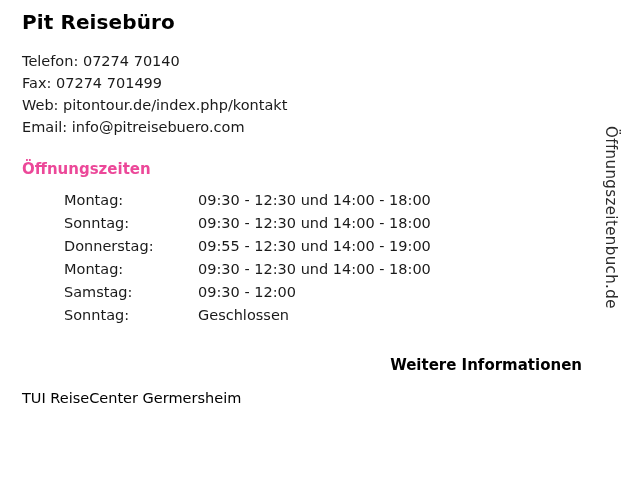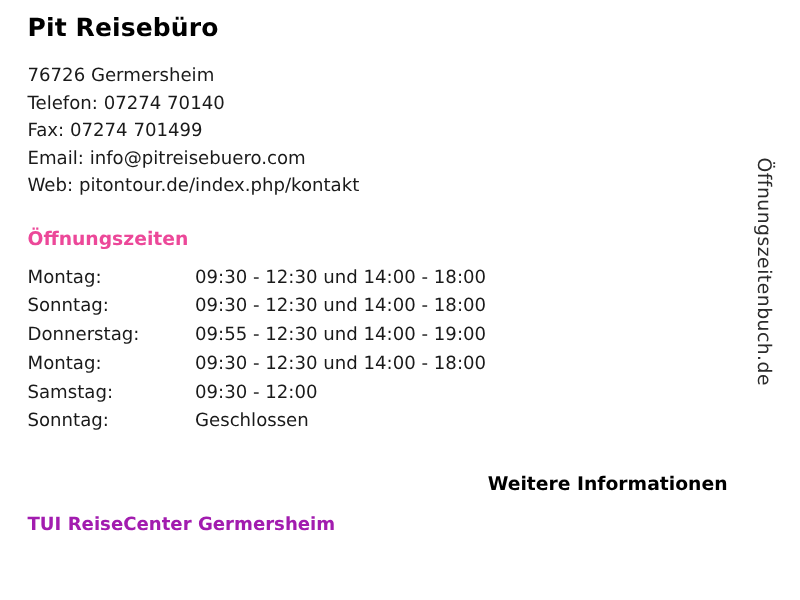--- a/index.html
+++ b/index.html
@@ -43,20 +43,21 @@
   .section-head {
     font-size: 15px;
     font-weight: bold;
     color: #ec4899;
     margin-top: 22px;
     margin-bottom: 14px;
   }
   table.hours {
     border-collapse: collapse;
     font-size: 14.5px;
+    margin-left: 42px;
   }
   table.hours td {
     padding: 0 0 7px 0;
     vertical-align: top;
     color: #1a1a1a;
     white-space: nowrap;
   }
   table.hours td.day {
     width: 128px;
     padding-right: 6px;
@@ -65,22 +66,21 @@
     font-size: 15px;
     font-weight: bold;
     color: #000000;
     margin-top: 26px;
     margin-bottom: 14px;
     text-align: right;
   }
   .info-text {
     font-size: 14.5px;
     line-height: 20px;
-    color: #a21caf;
-    font-weight: bold;
+    color: #000000;
   }
   .vertical-brand {
     position: absolute;
     right: 4px;
     top: 126px;
     font-size: 15px;
     color: #2b2b2b;
     writing-mode: vertical-rl;
     text-orientation: mixed;
     letter-spacing: 0.4px;
@@ -89,25 +89,24 @@
 </style>
 </head>
 <body>
 
 <div class="page">
 
   <div class="content">
 
     <h1 class="title">Pit Reisebüro</h1>
 
-    <div class="addr-line">76726 Germersheim</div>
     <div class="addr-line">Telefon: 07274 70140</div>
     <div class="addr-line">Fax: 07274 701499</div>
+    <div class="addr-line">Web: pitontour.de/index.php/kontakt</div>
     <div class="addr-line">Email: info@pitreisebuero.com</div>
-    <div class="addr-line">Web: pitontour.de/index.php/kontakt</div>
 
     <div class="section-head">Öffnungszeiten</div>
 
     <table class="hours">
       <tbody>
         <tr>
           <td class="day">Montag:</td>
           <td class="time">09:30 - 12:30 und 14:00 - 18:00</td>
         </tr>
         <tr>

